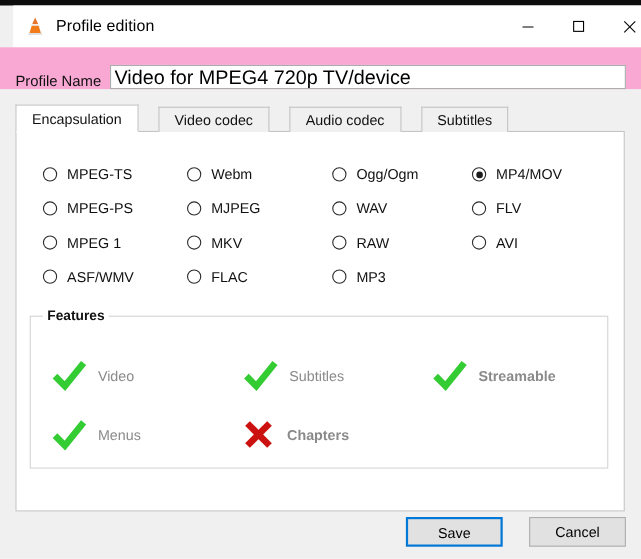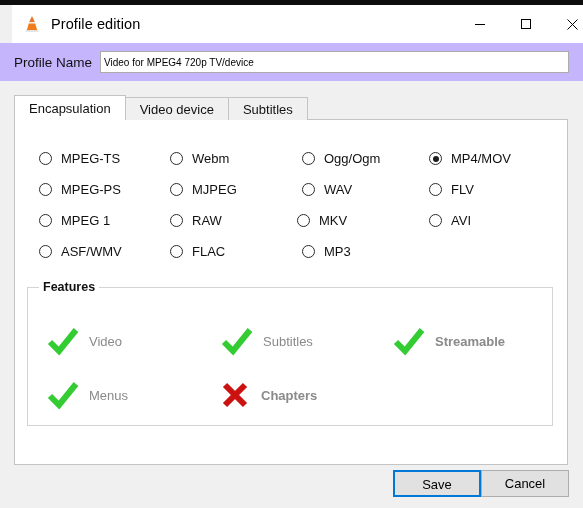--- a/index.html
+++ b/index.html
@@ -68,52 +68,53 @@
   }
   .win-btn svg { display: block; }
 
   
   #profile-row {
     position: absolute;
     left: 0; top: 43px;
     width: 583px;
     height: 38px;
     display: flex;
-    align-items: center;
-    background: #c4b5fd;
+    align-items: flex-end;
+    background: #f9a8d4;
   }
   #profile-label {
     margin-left: 14px;
     font-size: 13.5px;
     color: #111;
     white-space: nowrap;
   }
   #profile-name-input {
     margin-left: 8px;
     margin-right: 14px;
     flex: 1 1 auto;
     height: 22px;
     box-sizing: border-box;
     border: 1px solid #acacac;
     background: #ffffff;
     font-family: "Liberation Sans", sans-serif;
-    font-size: 10px;
+    font-size: 18px;
     color: #000;
     padding: 0 3px;
     outline: none;
   }
 
   
   #tabstrip {
     position: absolute;
     left: 14px; top: 96px;
     height: 24px;
     display: flex;
     align-items: flex-end;
     z-index: 3;
+    gap: 19px;
   }
   .tab {
     height: 23px;
     box-sizing: border-box;
     padding: 0 14px;
     display: flex;
     align-items: center;
     justify-content: center;
     font-size: 13px;
     color: #111;
@@ -263,21 +264,21 @@
   }
   .dlg-btn {
     width: 88px;
     height: 27px;
     box-sizing: border-box;
     font-family: "Liberation Sans", sans-serif;
     font-size: 13px;
     color: #000;
     background: #e1e1e1;
     border: 1px solid #adadad;
-    margin-left: 0;
+    margin-left: 24px;
     padding: 0;
     line-height: 25px;
     text-align: center;
   }
   .dlg-btn.default {
     border: 2px solid #0078d7;
   }
   #cancel-button { margin-right: 14px; }
 </style>
 </head>
@@ -315,21 +316,22 @@
   </div>
 </div>
 
 <div id="profile-row">
   <div id="profile-label">Profile Name</div>
   <input id="profile-name-input" type="text" value="Video for MPEG4 720p TV/device" style="">
 </div>
 
 <div id="tabstrip">
   <div class="tab active">Encapsulation</div>
-  <div class="tab">Video device</div>
+  <div class="tab">Video codec</div>
+  <div class="tab">Audio codec</div>
   <div class="tab">Subtitles</div>
 </div>
 
 <div id="tabpanel">
 
   <div id="radio-grid">
 
     <div class="radio-row">
       <label class="radio-cell c1">
         <span class="radio-dot"></span>
@@ -366,27 +368,27 @@
         <span class="radio-dot"></span>
         <span class="radio-label">FLV</span>
       </label>
     </div>
 
     <div class="radio-row">
       <label class="radio-cell c1">
         <span class="radio-dot"></span>
         <span class="radio-label">MPEG 1</span>
       </label>
+      <label class="radio-cell c2">
+        <span class="radio-dot"></span>
+        <span class="radio-label">MKV</span>
+      </label>
       <label class="radio-cell c3">
         <span class="radio-dot"></span>
         <span class="radio-label">RAW</span>
-      </label>
-      <label class="radio-cell c2">
-        <span class="radio-dot"></span>
-        <span class="radio-label">MKV</span>
       </label>
       <label class="radio-cell c4">
         <span class="radio-dot"></span>
         <span class="radio-label">AVI</span>
       </label>
     </div>
 
     <div class="radio-row">
       <label class="radio-cell c1">
         <span class="radio-dot"></span>

